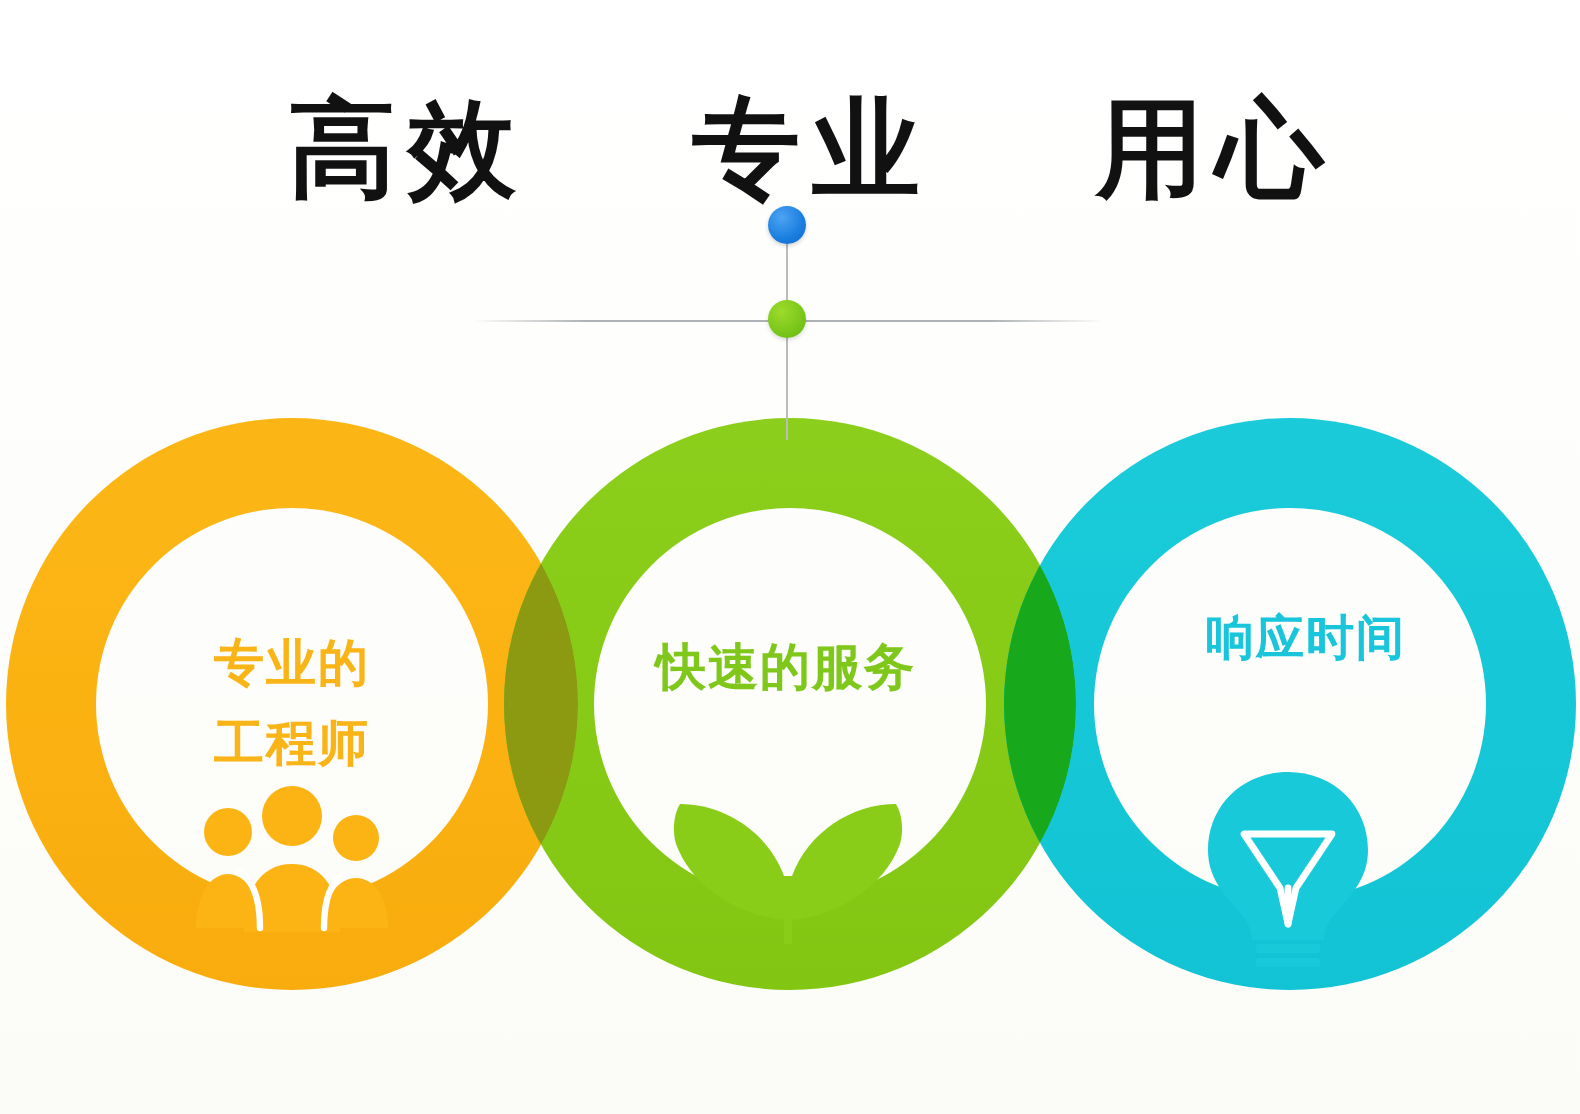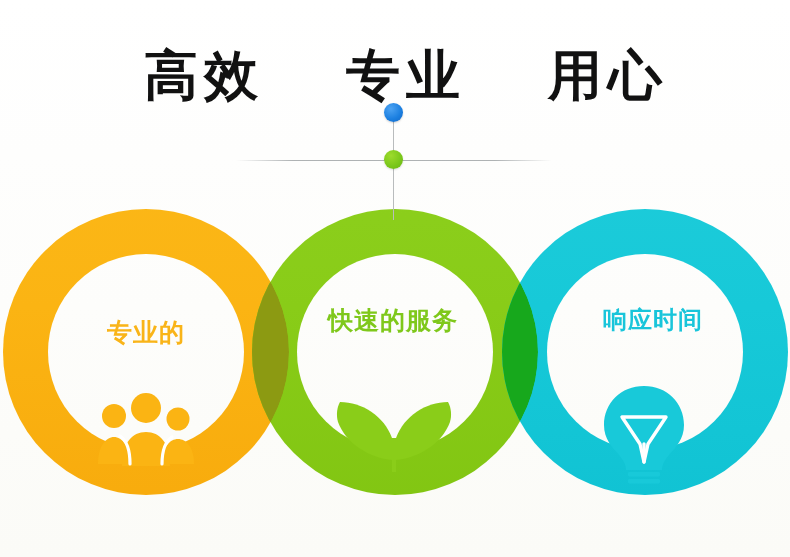--- a/index.html
+++ b/index.html
@@ -94,21 +94,21 @@
     font-size: 25px;
     line-height: 40px;
     letter-spacing: 1px;
     white-space: nowrap;
     z-index: 6;
     user-select: none;
   }
   .ring-text .l { display: block; }
 
   #text-1 { left: 41px;  top: 296px; color: #F9B418; text-shadow: 0 1px 0 rgba(255,255,255,.6); margin-top: 16px; }
-  #text-2 { left: 288px; top: 300px; color: #7FC81B; text-shadow: 0 1px 0 rgba(255,255,255,.6); }
+  #text-2 { left: 288px; top: 314px; color: #7FC81B; text-shadow: 0 1px 0 rgba(255,255,255,.6); }
   #text-3 { left: 538px; top: 300px; color: #19C5DA; text-shadow: 0 1px 0 rgba(255,255,255,.6); width: 230px; }
   #text-3 .l { font-size: 24px; }
 
   
   .picto {
     position: absolute;
     z-index: 6;
   }
   #picto-1 { left: 96px;  top: 390px; }
   #picto-2 { left: 330px; top: 382px; }
@@ -210,20 +210,21 @@
       <g mask="url(#m3)">
         <g mask="url(#m2)">
           <rect x="0" y="0" width="790" height="557" fill="#17A81C"></rect>
         </g>
       </g>
     </g>
   </svg>
 
   <div id="text-1" class="ring-text">
     <span class="l">专业的</span>
+    <span class="l">工程师</span>
   </div>
 
   <svg id="picto-1" class="picto" width="100" height="80" viewBox="0 0 100 80">
 
     <circle cx="18" cy="26" r="12" fill="#FBB413"></circle>
     <path d="M2 74 C2 56 10 47 18 47 C26 47 34 56 34 74 Z" fill="#FBB413"></path>
 
     <circle cx="82" cy="29" r="11.5" fill="#FBB413"></circle>
     <path d="M66 74 C66 57 74 49 82 49 C90 49 98 57 98 74 Z" fill="#FBB413"></path>
 

